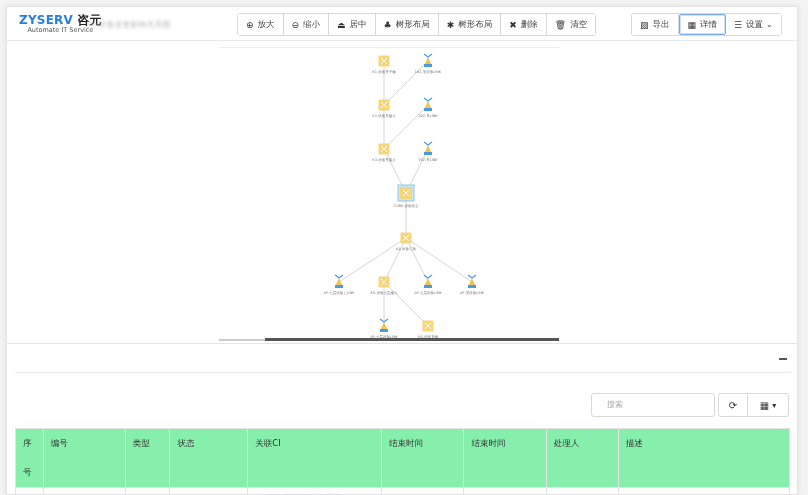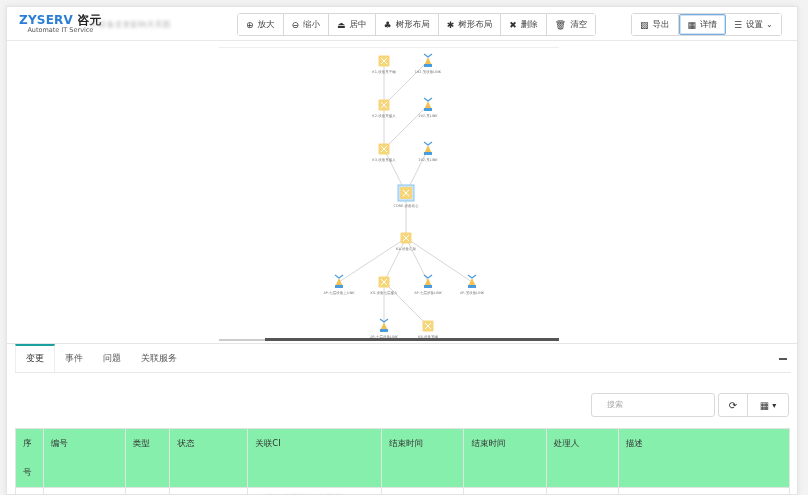--- a/index.html
+++ b/index.html
@@ -190,26 +190,20 @@
       <rect x="415.5" y="278.5" width="11" height="11" fill="#f7d67a" rx="1"></rect>
       <path d="M418,281 L424,287 M424,281 L418,287" stroke="#fff" stroke-width="1"></path>
           <text x="421" y="296" text-anchor="middle" class="node-label">K6-设备某端</text>
         </g>
       </svg>
     <div class="graph-scrollbar-track"></div>
     <div class="graph-scrollbar-thumb"></div>
   </div>
 
   <div class="panel">
-    <div class="tabs" id="tabs">
-        <div class="tab active">变更</div>
-        <div class="tab">事件</div>
-        <div class="tab">问题</div>
-        <div class="tab">关联服务</div>
-      </div>
     <div class="tabs-line"></div>
     <div class="minimize"></div>
 
     <div class="search">搜索</div>
     <div class="btn-group">
       <div class="b">
           <span>⟳</span>
         </div>
       <div class="b"><span>▦</span>&nbsp;<span style="font-size:8px">▾</span></div>
     </div>

